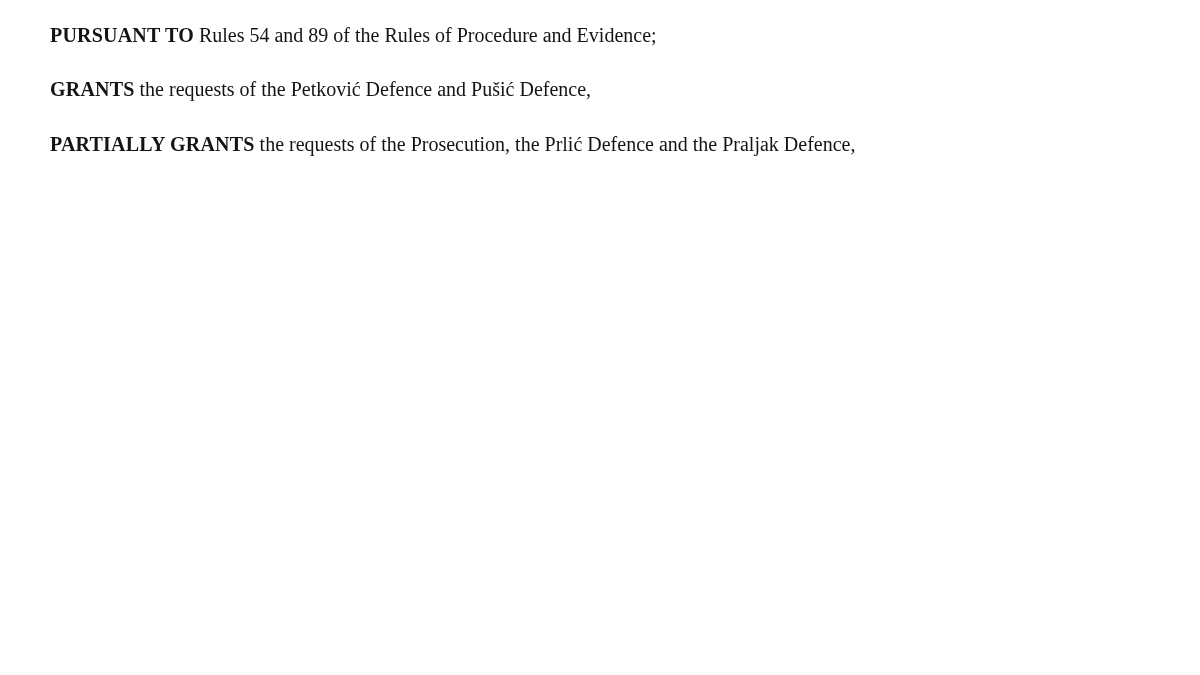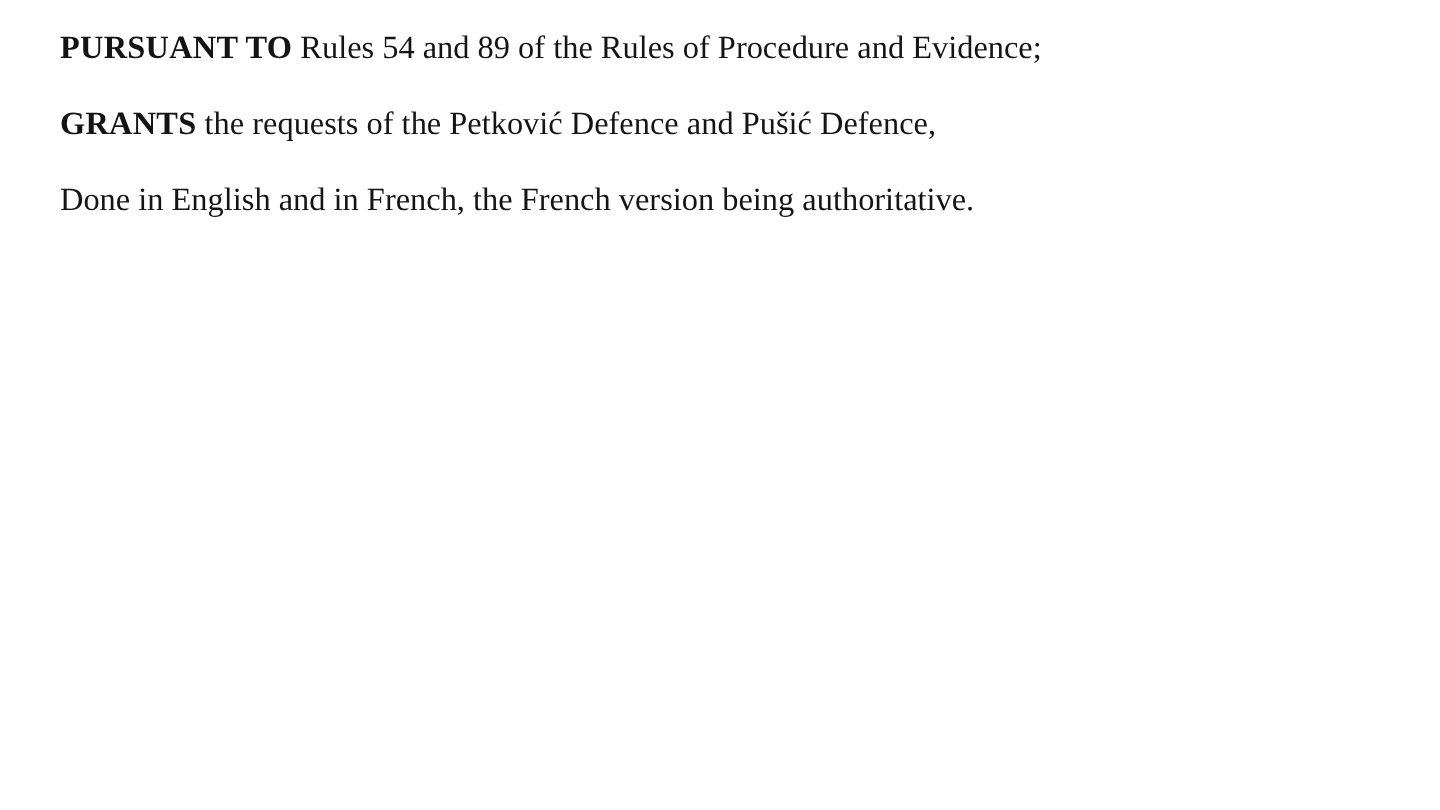--- a/index.html
+++ b/index.html
@@ -15,21 +15,21 @@
     color: #1a1a1a;
   }
   .page {
     box-sizing: border-box;
     width: 1200px;
     height: 675px;
     padding: 22px 68px 0 50px;
     background: #ffffff;
   }
   .para {
-    font-size: 27px;
+    font-size: 20px;
     line-height: 1.32;
     text-align: justify;
     text-justify: inter-word;
     margin: 0 0 28px 0;
     color: #141414;
   }
   .para:last-child {
     margin-bottom: 0;
   }
   .para .lead {
@@ -52,21 +52,21 @@
 <div class="page">
 
   <p class="para no-justify">
     <span class="lead">PURSUANT TO</span><span> Rules 54 and 89 of the Rules of Procedure and Evidence;</span>
   </p>
 
   <p class="para no-justify">
     <span class="lead">GRANTS</span><span> the requests of the Petković Defence and Pušić Defence,</span>
   </p>
 
+  <p class="para">
+    <span class="lead">PARTIALLY GRANTS</span><span> the requests of the Prosecution, the Prlić Defence and the Praljak Defence,</span>
+  </p>
 
 
 
-  <p class="para no-justify">
-    <span>Done in English and in French, the French version being authoritative.</span>
-  </p>
 
   <div class="spacer-bottom"></div>
 </div>
 
 </body></html>

